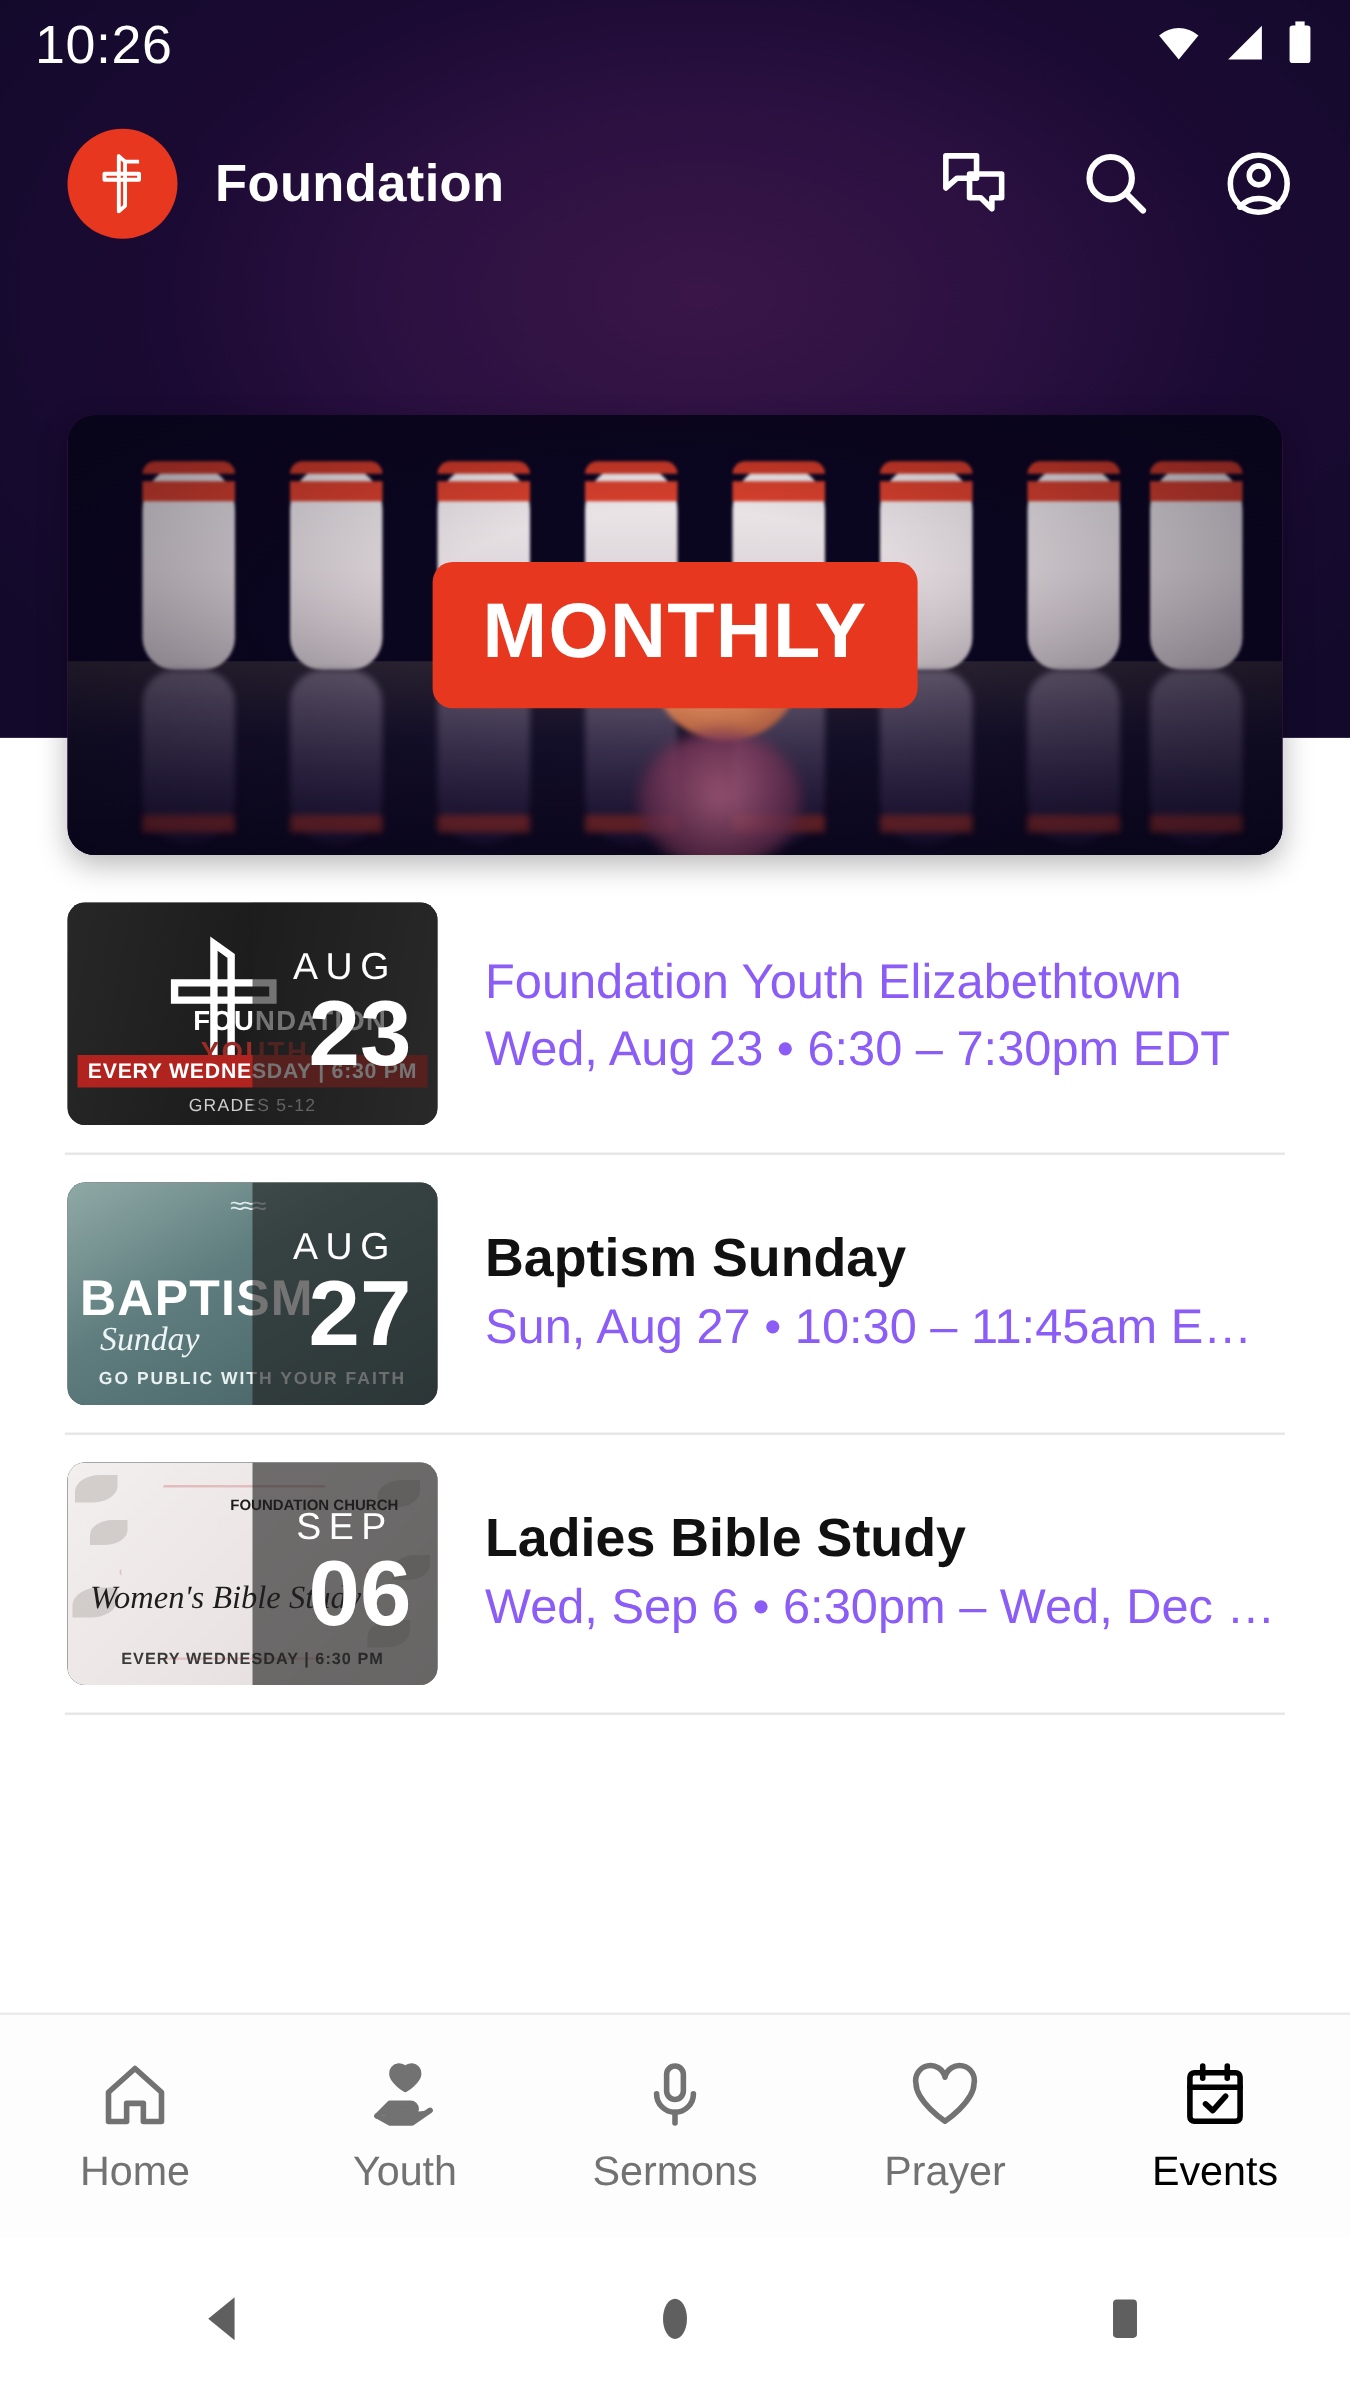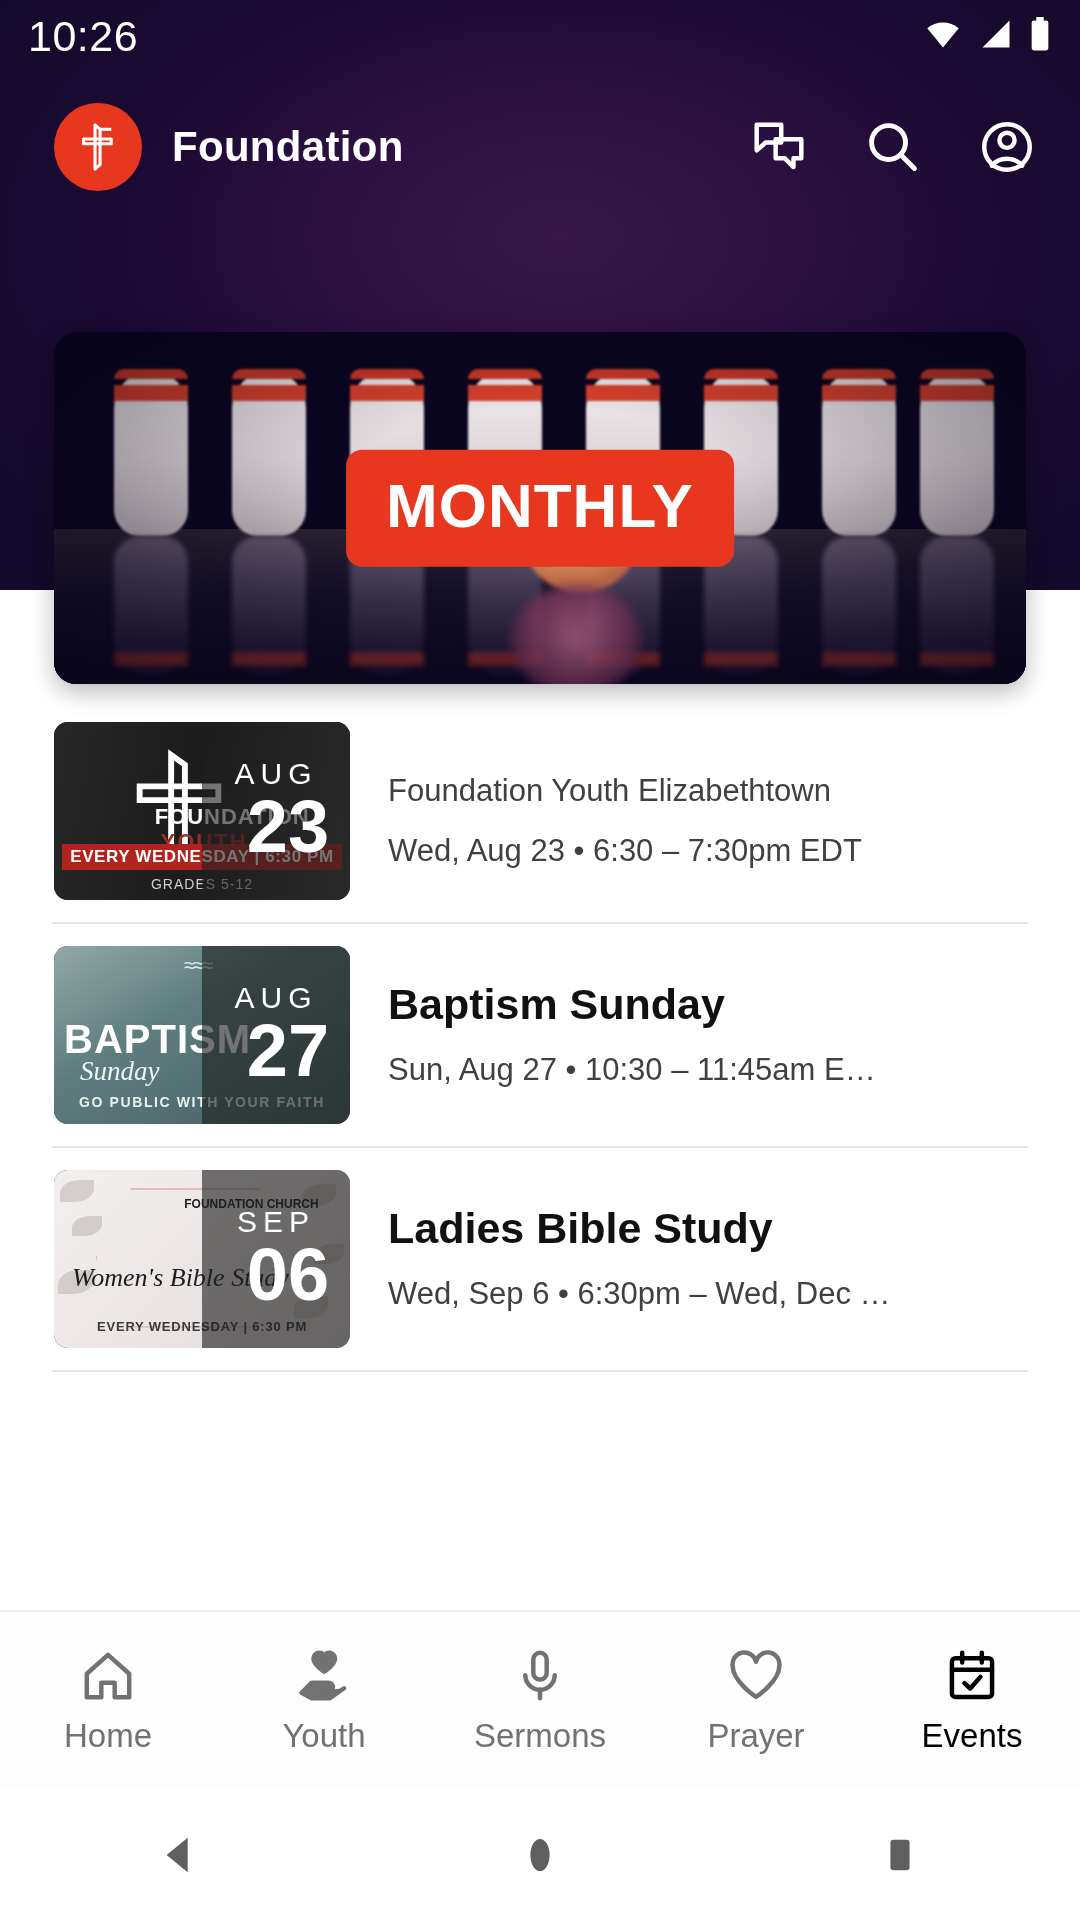--- a/index.html
+++ b/index.html
@@ -123,21 +123,21 @@
     color:#fff;
   }
   .date-badge .m{ font-size:30px; letter-spacing:6px; font-weight:400; line-height:1; }
   .date-badge .d{ font-size:74px; font-weight:bold; line-height:.98; margin-top:2px;margin-left:24px; }
   .event-text{ flex:1 1 auto; min-width:0; }
   .event-title{
     font-size:43px; font-weight:bold; color:#111; line-height:1.16;
     white-space:nowrap; overflow:hidden; text-overflow:ellipsis;
   }
   .event-sub{
-    font-size:31px; color:#404040; line-height:1.28; margin-top:20px;
+    font-size:39px; color:#8b5cf6; line-height:1.28; margin-top:4px;
     white-space:nowrap; overflow:hidden; text-overflow:ellipsis;
   }
   .divider{ height:2px; background:#e7e7e7; margin:0 52px; }
 
   
   .art-youth{
     position:absolute; inset:0;
     background:linear-gradient(100deg,#272727 0%,#1c1c1c 48%,#3b3b3b 100%);
   }
   .art-youth .cross{

